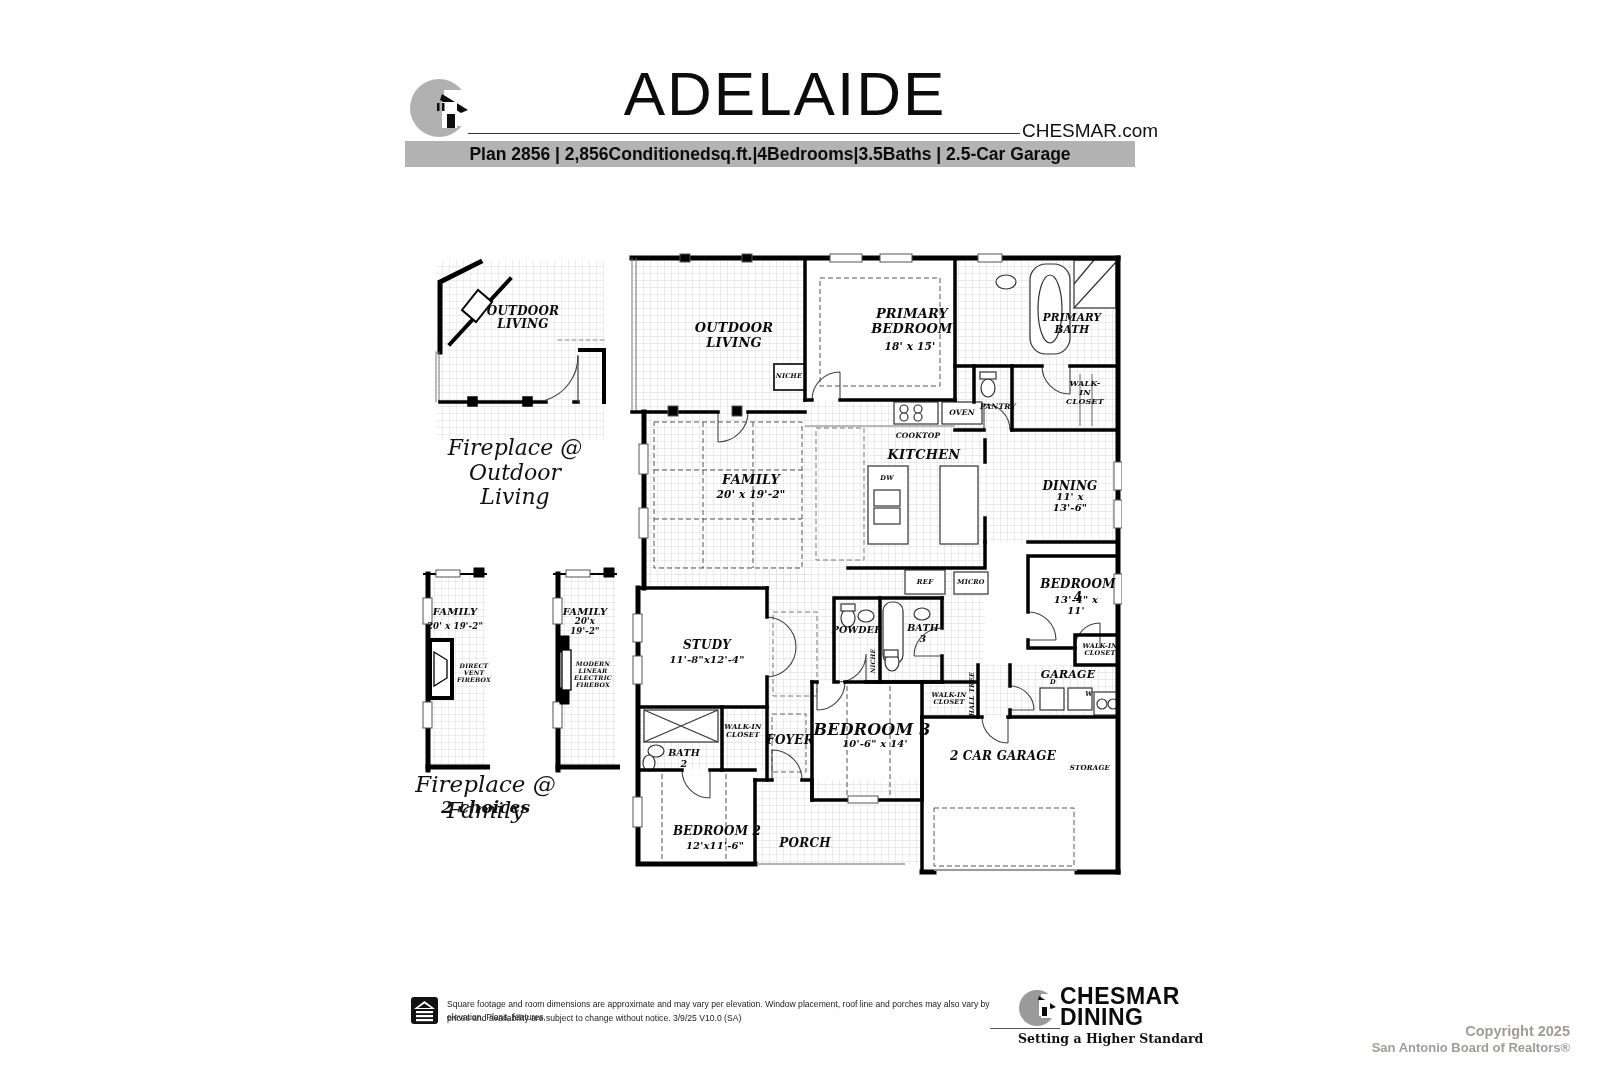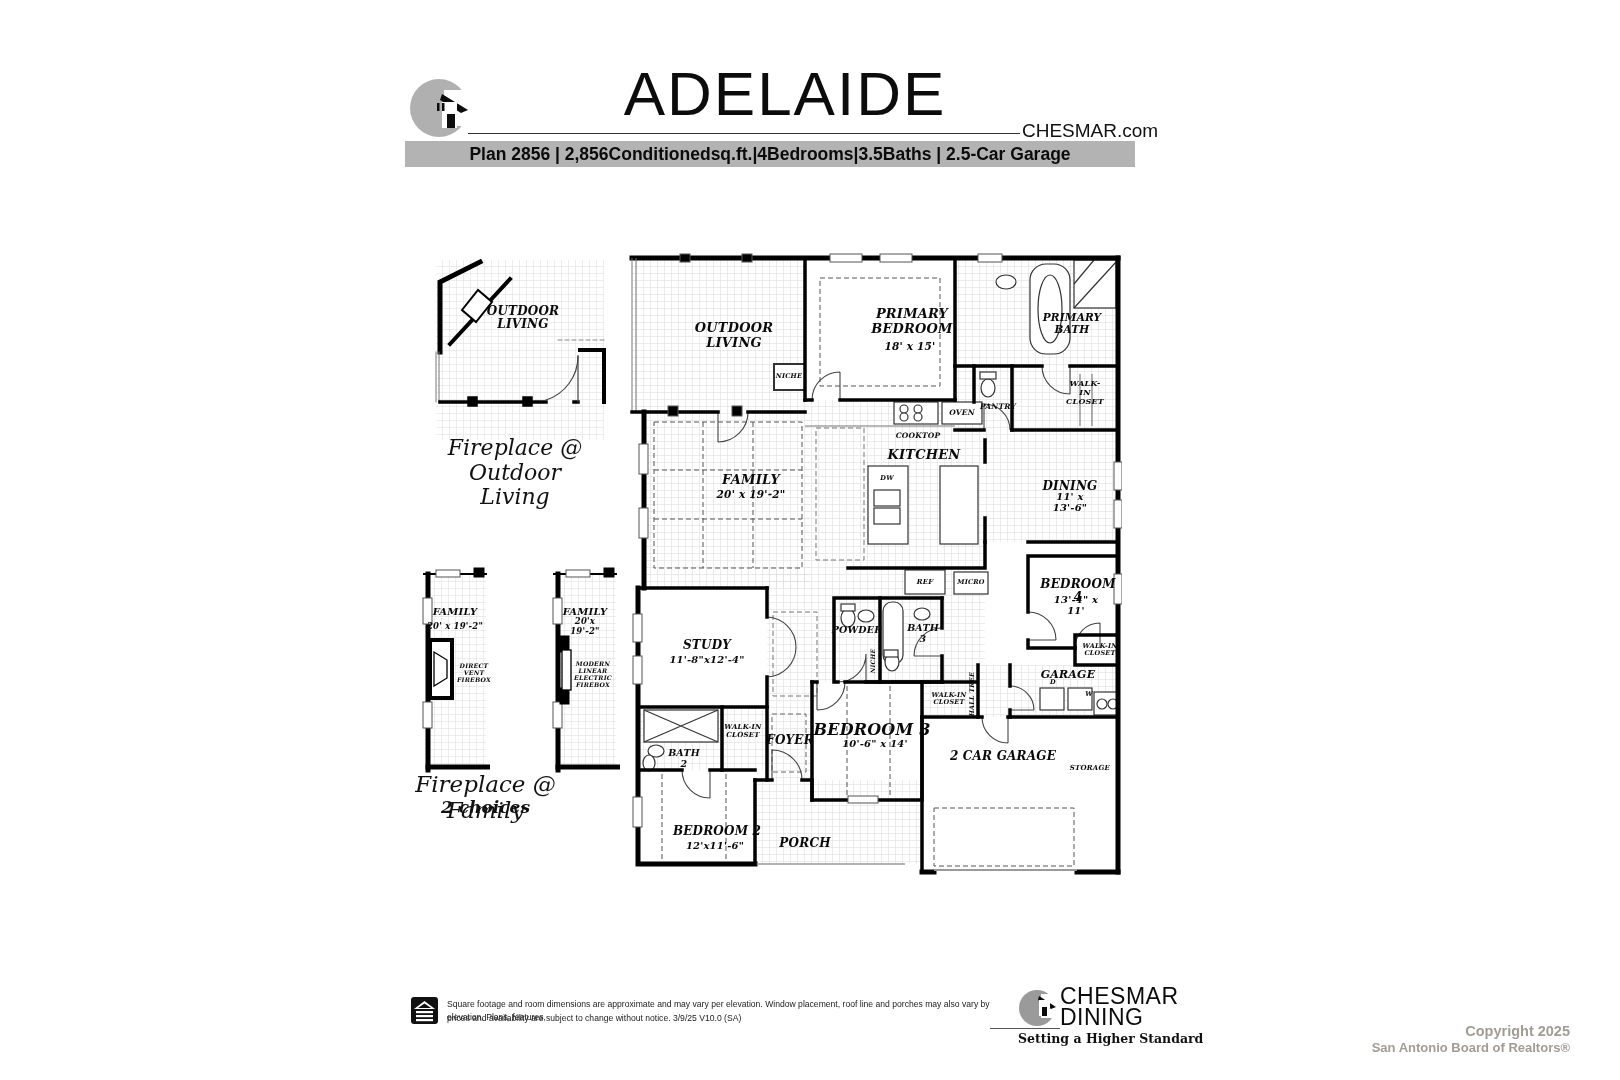--- a/index.html
+++ b/index.html
@@ -22,21 +22,21 @@
   .rot{transform:translate(-50%,-50%) rotate(-90deg);}
   .clip{overflow:hidden;}
   
   .cap{position:absolute;font-family:"DejaVu Serif",serif;font-style:italic;color:#111;
        text-align:center;white-space:pre-line;line-height:1.12;}
   .capbold{font-weight:bold;font-size:17px;}
   
   .disc{position:absolute;font-size:8.6px;color:#222;line-height:1.55;width:575px;
         font-family:"Liberation Sans",sans-serif;}
   .brand{position:absolute;left:1018px;top:986px;width:150px;}
-  .brandtxt{position:absolute;left:42px;top:0;font-weight:normal;color:#0b0b0b;line-height:.92;
+  .brandtxt{position:absolute;left:42px;top:0;font-weight:bold;color:#0b0b0b;line-height:.92;
             font-size:23px;letter-spacing:.5px;font-family:"Liberation Sans",sans-serif;}
   .tagline{position:absolute;left:0;top:45px;width:160px;font-family:"DejaVu Serif",serif;
            font-weight:bold;font-size:12.5px;color:#111;white-space:nowrap;}
   .tagrule{position:absolute;left:-28px;top:42px;width:70px;border-top:1px solid #555;}
   .copyr{position:absolute;left:1280px;top:1014px;width:290px;text-align:right;
          font-weight:bold;color:#a19d95;text-shadow:1px 1px 0 #fff;line-height:1.25;margin-top:8px;}
   .copyr .l1{font-size:14.5px;} .copyr .l2{font-size:13px;}
   svg{display:block;}
 </style>
 </head>

